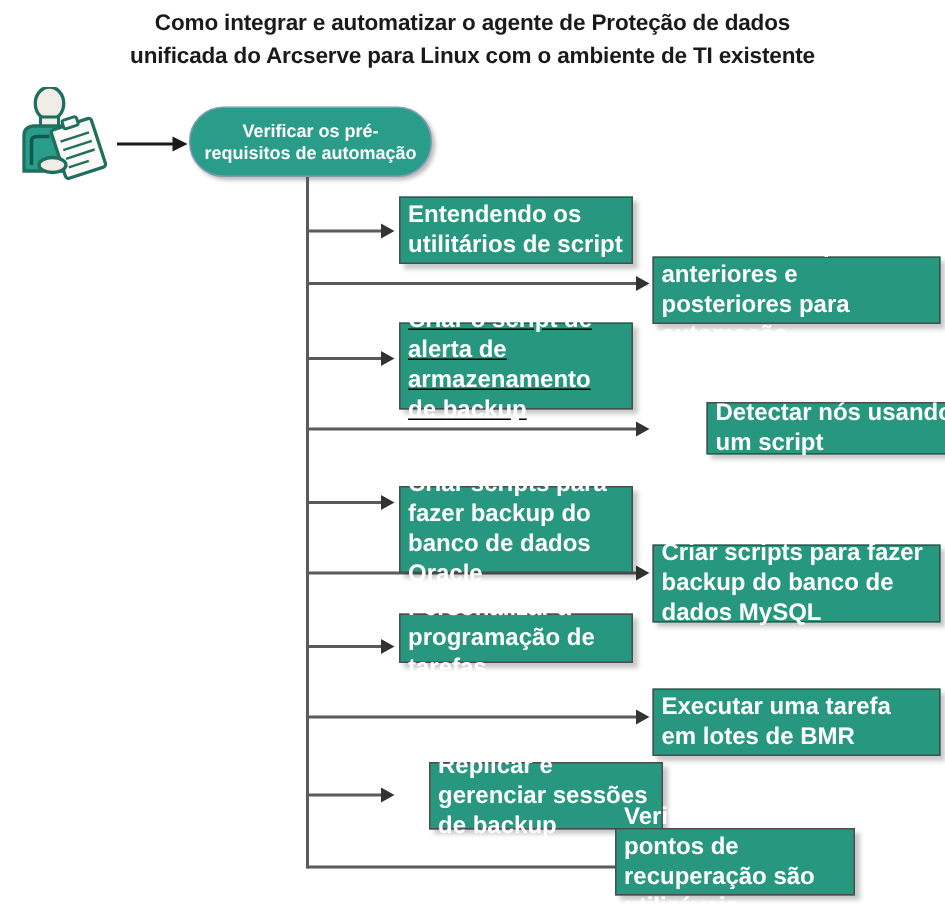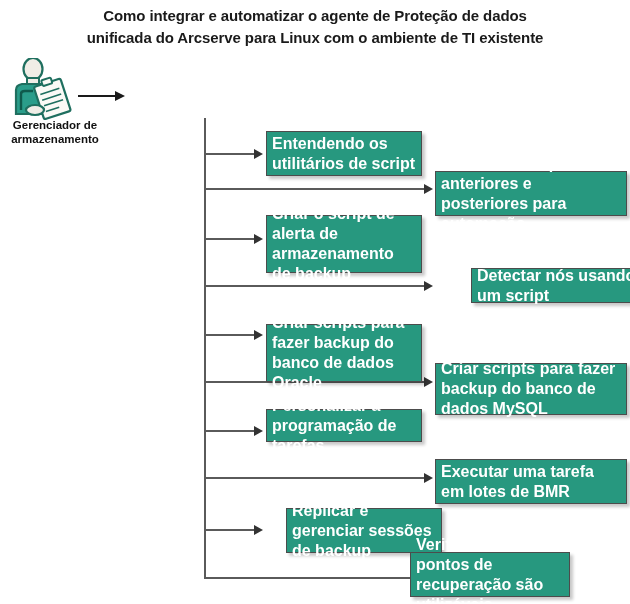--- a/index.html
+++ b/index.html
@@ -158,28 +158,27 @@
         <rect x="39" y="20" width="10" height="6" rx="1.5" fill="#fbfaf6" stroke="#1f6f5f" stroke-width="2"></rect>
         <line x1="34" y1="33" x2="54" y2="33" stroke="#1f6f5f" stroke-width="1.6"></line>
         <line x1="34" y1="39" x2="54" y2="39" stroke="#1f6f5f" stroke-width="1.6"></line>
         <line x1="34" y1="45" x2="54" y2="45" stroke="#1f6f5f" stroke-width="1.6"></line>
         <line x1="34" y1="51" x2="48" y2="51" stroke="#1f6f5f" stroke-width="1.6"></line>
       </g>
 
       <ellipse cx="27" cy="52" rx="9" ry="5" fill="#f0ede6" stroke="#1f6f5f" stroke-width="2.2"></ellipse>
     </svg>
   </div>
-  <div class="actor-label">
-    <span class="line">Gerenciador de</span>
-    <span class="line">armazenamento</span>
-  </div>
 
   <div class="arrow-dark" style="left:78px; top:95px; width:38px;"></div>
   <div class="arrowhead-dark" style="left:115px; top:90.5px;"></div>
 
+  <div class="start-node">
+    <span class="txt">Verificar os pré-requisitos de automação</span>
+  </div>
 
   <div class="vline" style="left:204px; top:118px; height:461px;"></div>
 
   <div class="hline" style="left:205px; top:153px; width:50px;"></div>
   <div class="arrowhead" style="left:254px; top:149px;"></div>
 
   <div class="hline" style="left:205px; top:238px; width:50px;"></div>
   <div class="arrowhead" style="left:254px; top:234px;"></div>
 
   <div class="hline" style="left:205px; top:334px; width:50px;"></div>
@@ -203,21 +202,21 @@
   <div class="hline" style="left:205px; top:477px; width:221px;"></div>
   <div class="arrowhead" style="left:424px; top:473px;"></div>
 
   <div class="hline" style="left:205px; top:577px; width:221px;"></div>
   <div class="arrowhead" style="left:424px; top:573px;"></div>
 
   <div class="pbox" style="left:266px; top:131px; width:156px; height:45px;">
     <span class="txt">Entendendo os utilitários de script</span>
   </div>
 
-  <div class="pbox" style="left:266px; top:215px; width:156px; height:58px;">
+  <div class="pbox" style="left:266px; top:215px; width:156px; height:58px;text-decoration:underline;">
     <span class="txt">Criar o script de alerta de armazenamento de backup</span>
   </div>
 
   <div class="pbox" style="left:266px; top:311px; width:156px; height:58px;margin-top:13px;">
     <span class="txt">Criar scripts para fazer backup do banco de dados Oracle</span>
   </div>
 
   <div class="pbox" style="left:266px; top:409px; width:156px; height:33px;">
     <span class="txt">Personalizar a programação de tarefas</span>
   </div>

